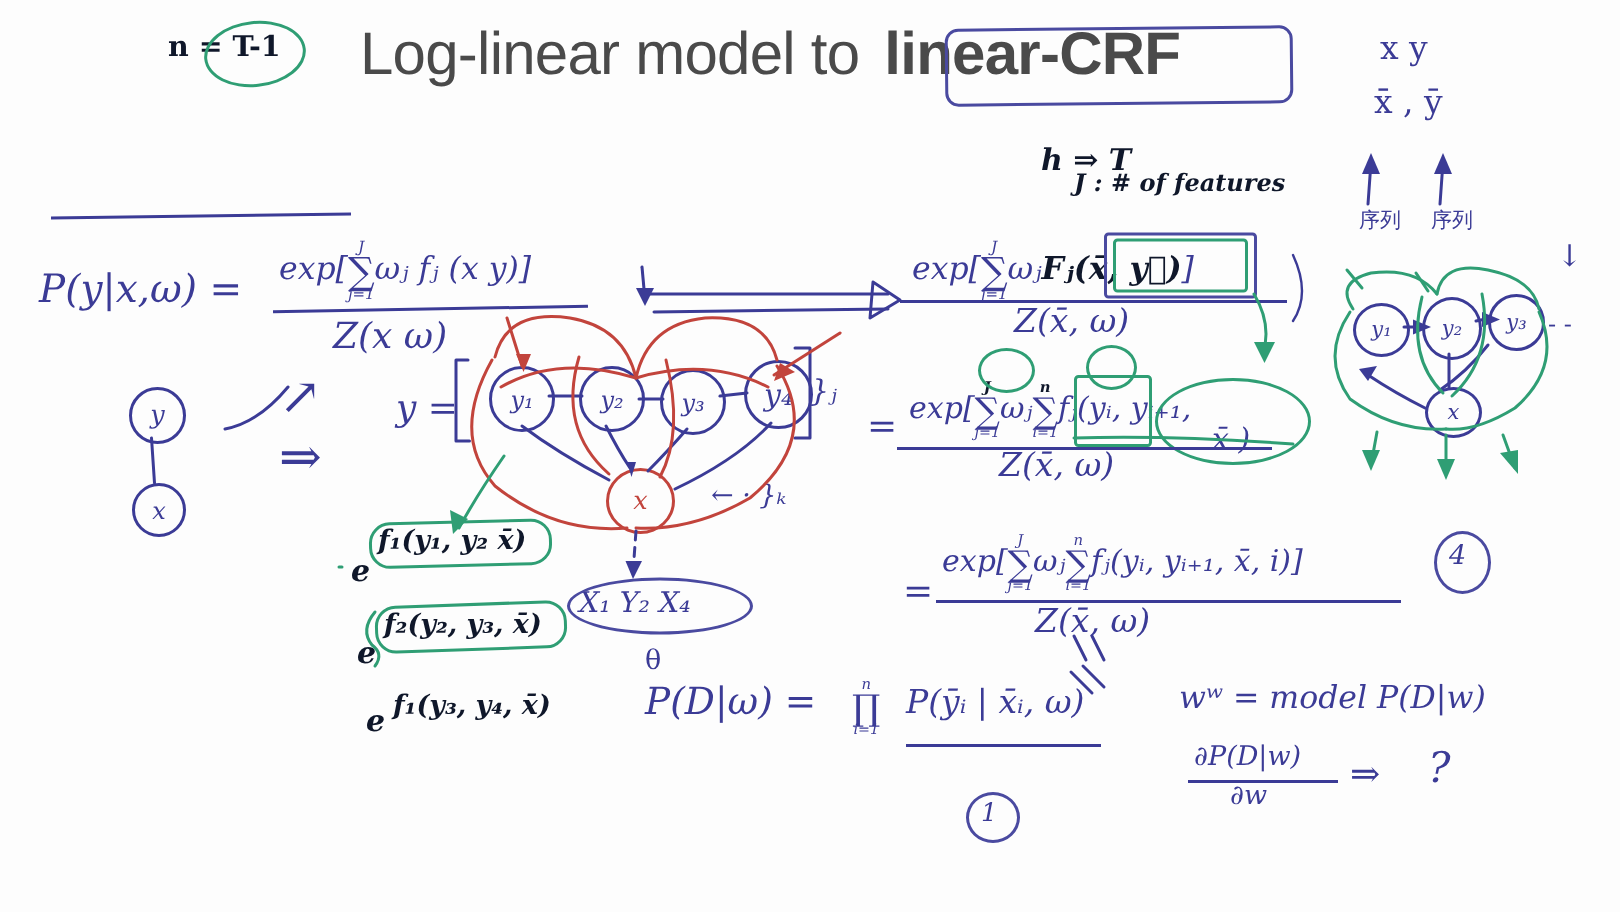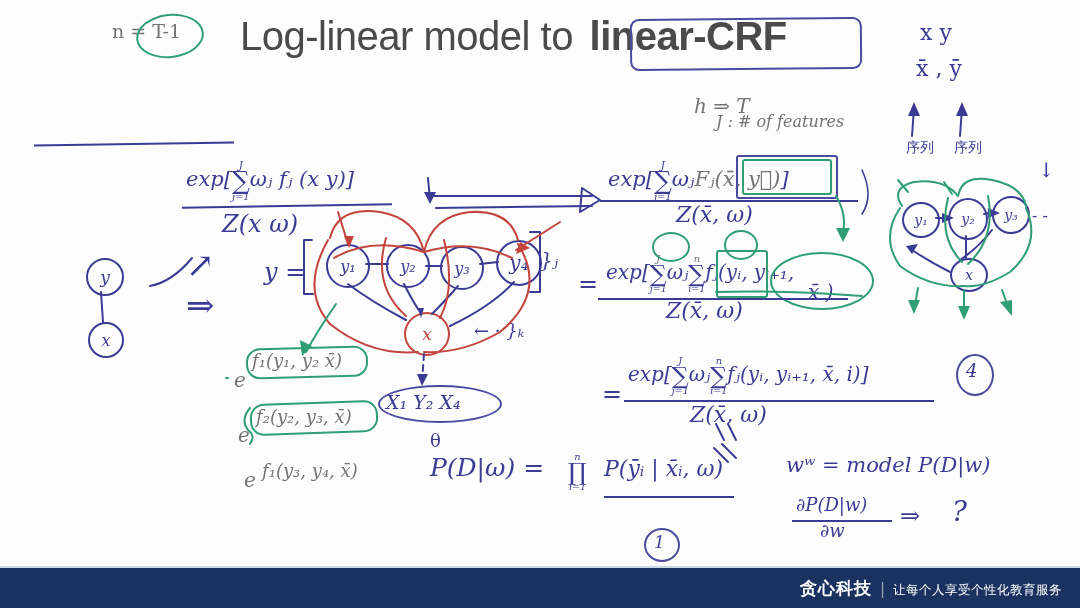--- a/index.html
+++ b/index.html
@@ -26,21 +26,21 @@
   }
 
   
   .ink{
     position:absolute;
     font-family:"DejaVu Serif",serif;
     white-space:nowrap;
     line-height:1;
   }
   .blue{color:#3b3b96;}
-  .green{color:#737373;}
+  .green{color:#0f172a;font-weight:bold;}
   .red{color:#c2443c;}
   .hand{font-style:italic;font-family:"DejaVu Serif",serif;}
 
   .sigma{display:inline-block;text-align:center;vertical-align:middle;font-size:0.95em;}
   .sigma .top{display:block;font-size:0.52em;line-height:1;}
   .sigma .big{display:block;font-size:1.25em;line-height:0.85;}
   .sigma .bot{display:block;font-size:0.5em;line-height:1;}
 
   
   .uline{position:absolute;border-bottom:2.5px solid #3b3b96;}
@@ -93,20 +93,21 @@
   <div class="goval" style="left:136px;top:14px;width:64px;height:40px;transform:rotate(-6deg);"></div>
 
   <div class="ink blue" style="left:920px;top:22px;font-size:22px;">x y</div>
   <div class="ink blue" style="left:916px;top:58px;font-size:22px;">x̄ , ȳ</div>
   <div class="ink blue" style="left:906px;top:140px;font-size:14px;">序列</div>
   <div class="ink blue" style="left:954px;top:140px;font-size:14px;">序列</div>
   <div class="ink blue" style="left:1038px;top:160px;font-size:20px;">↓</div>
 
   <div class="uline" style="left:34px;top:143px;width:200px;transform:rotate(-0.8deg);"></div>
 
+  <div class="ink blue hand" style="left:26px;top:180px;font-size:26px;">P(y|x,ω)  =</div>
 
   <div class="ink blue hand" style="left:186px;top:160px;font-size:21px;">
     <span>exp[</span><span class="sigma">
       <span class="top">J</span>
       <span class="big">∑</span>
       <span class="bot">j=1</span>
     </span><span>ωⱼ fⱼ (x y)]</span>
   </div>
   <div class="uline" style="left:182px;top:205px;width:210px;transform:rotate(-1deg);"></div>
   <div class="ink blue hand" style="left:222px;top:212px;font-size:24px;">Z(x ω)</div>
@@ -309,20 +310,14 @@
       <path d="M898,180 L908,192" stroke="#2f9e74" stroke-width="2"></path>
       <path d="M944,182 L952,194" stroke="#2f9e74" stroke-width="2"></path>
 
       <path d="M250,408 Q240,420 248,430 Q256,436 250,444" stroke="#2f9e74" stroke-width="2"></path>
 
       <path d="M228,378 L226,378" stroke="#2f9e74" stroke-width="2"></path>
 
     </g>
   </svg>
 
-  <div class="footer">
-    <div class="rule"></div>
-    <div class="txt">
-      <span class="brand">贪心科技</span><span class="sep">|</span><span class="tag">让每个人享受个性化教育服务</span>
-    </div>
-  </div>
 
 </div>
 
 </body></html>

